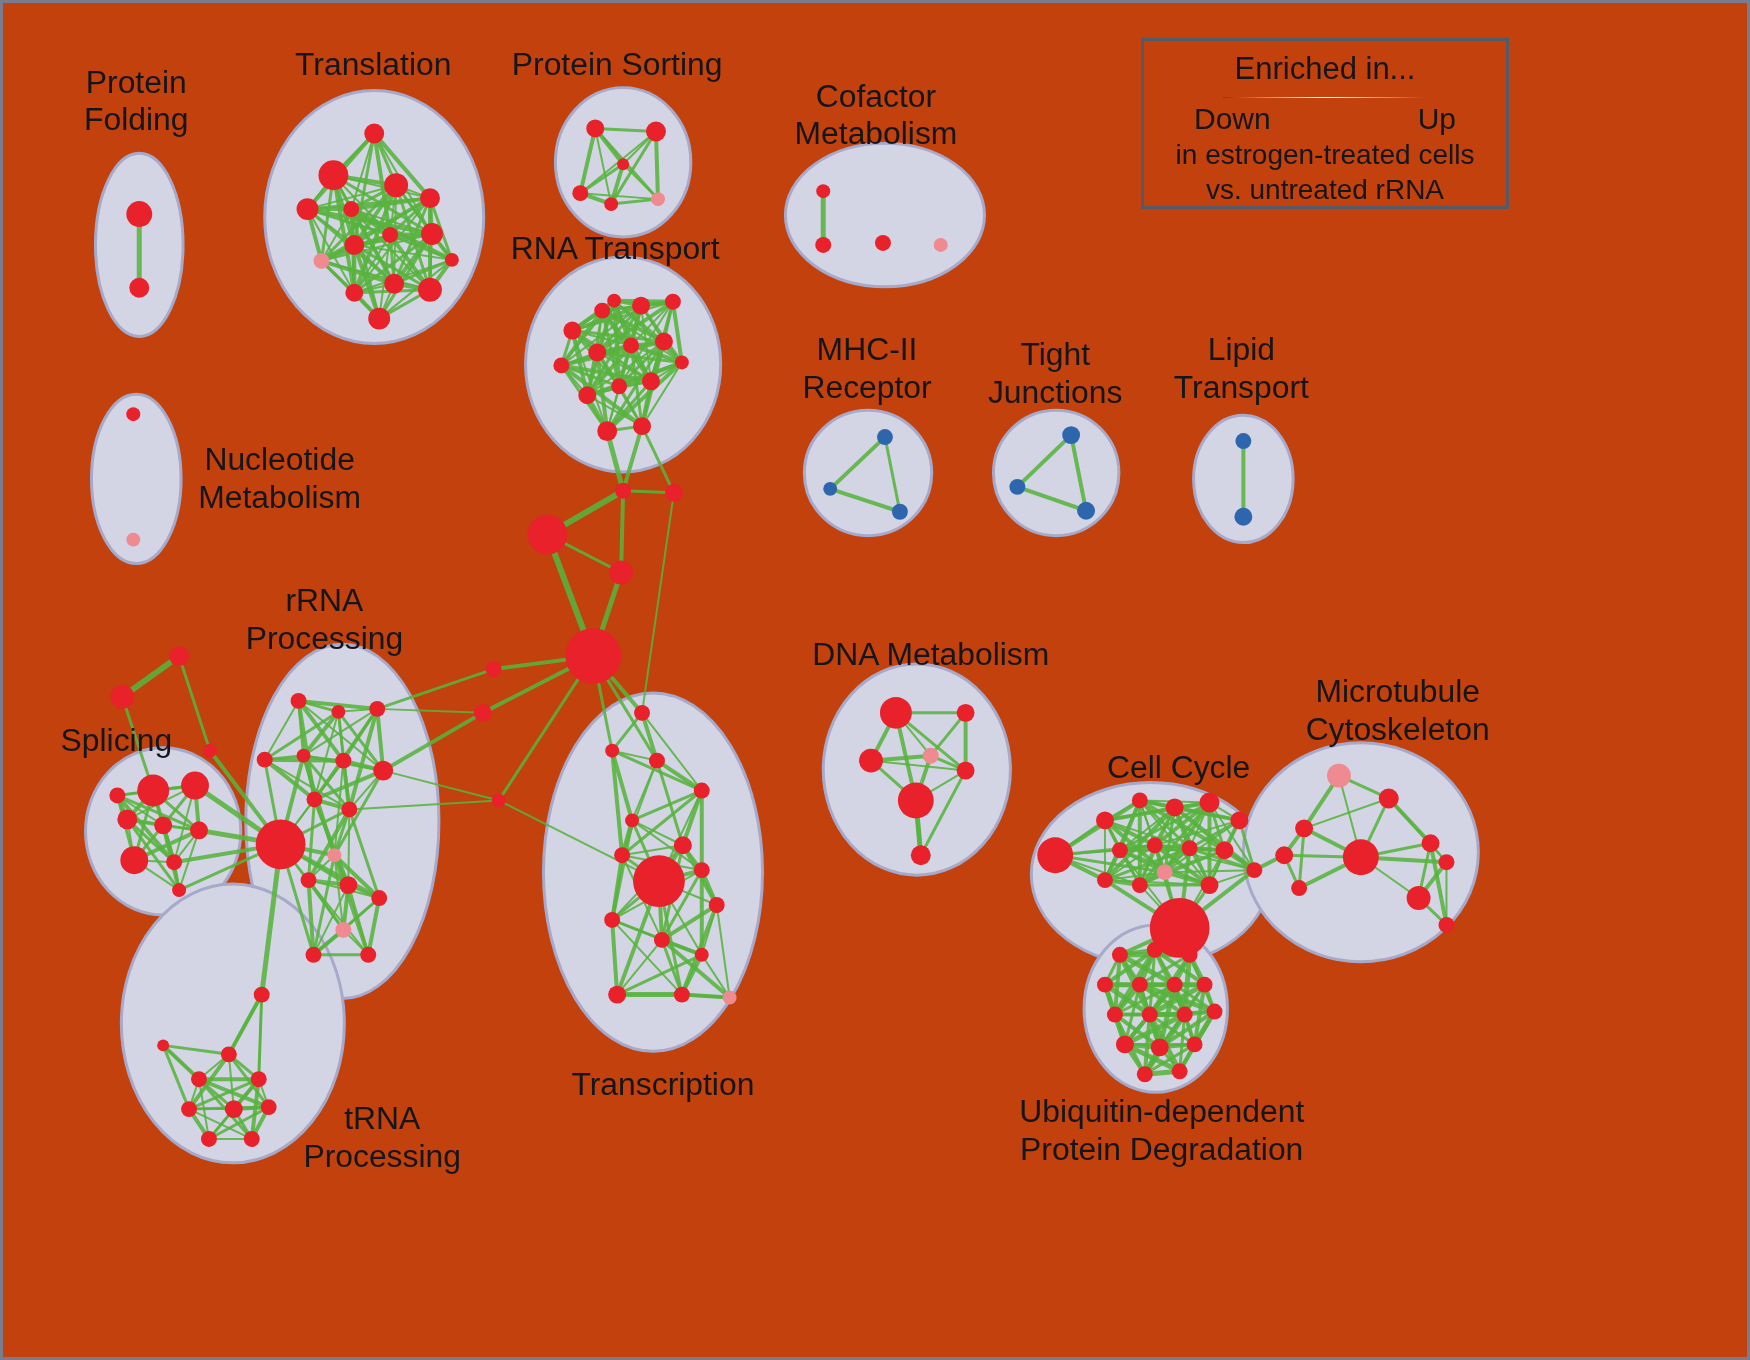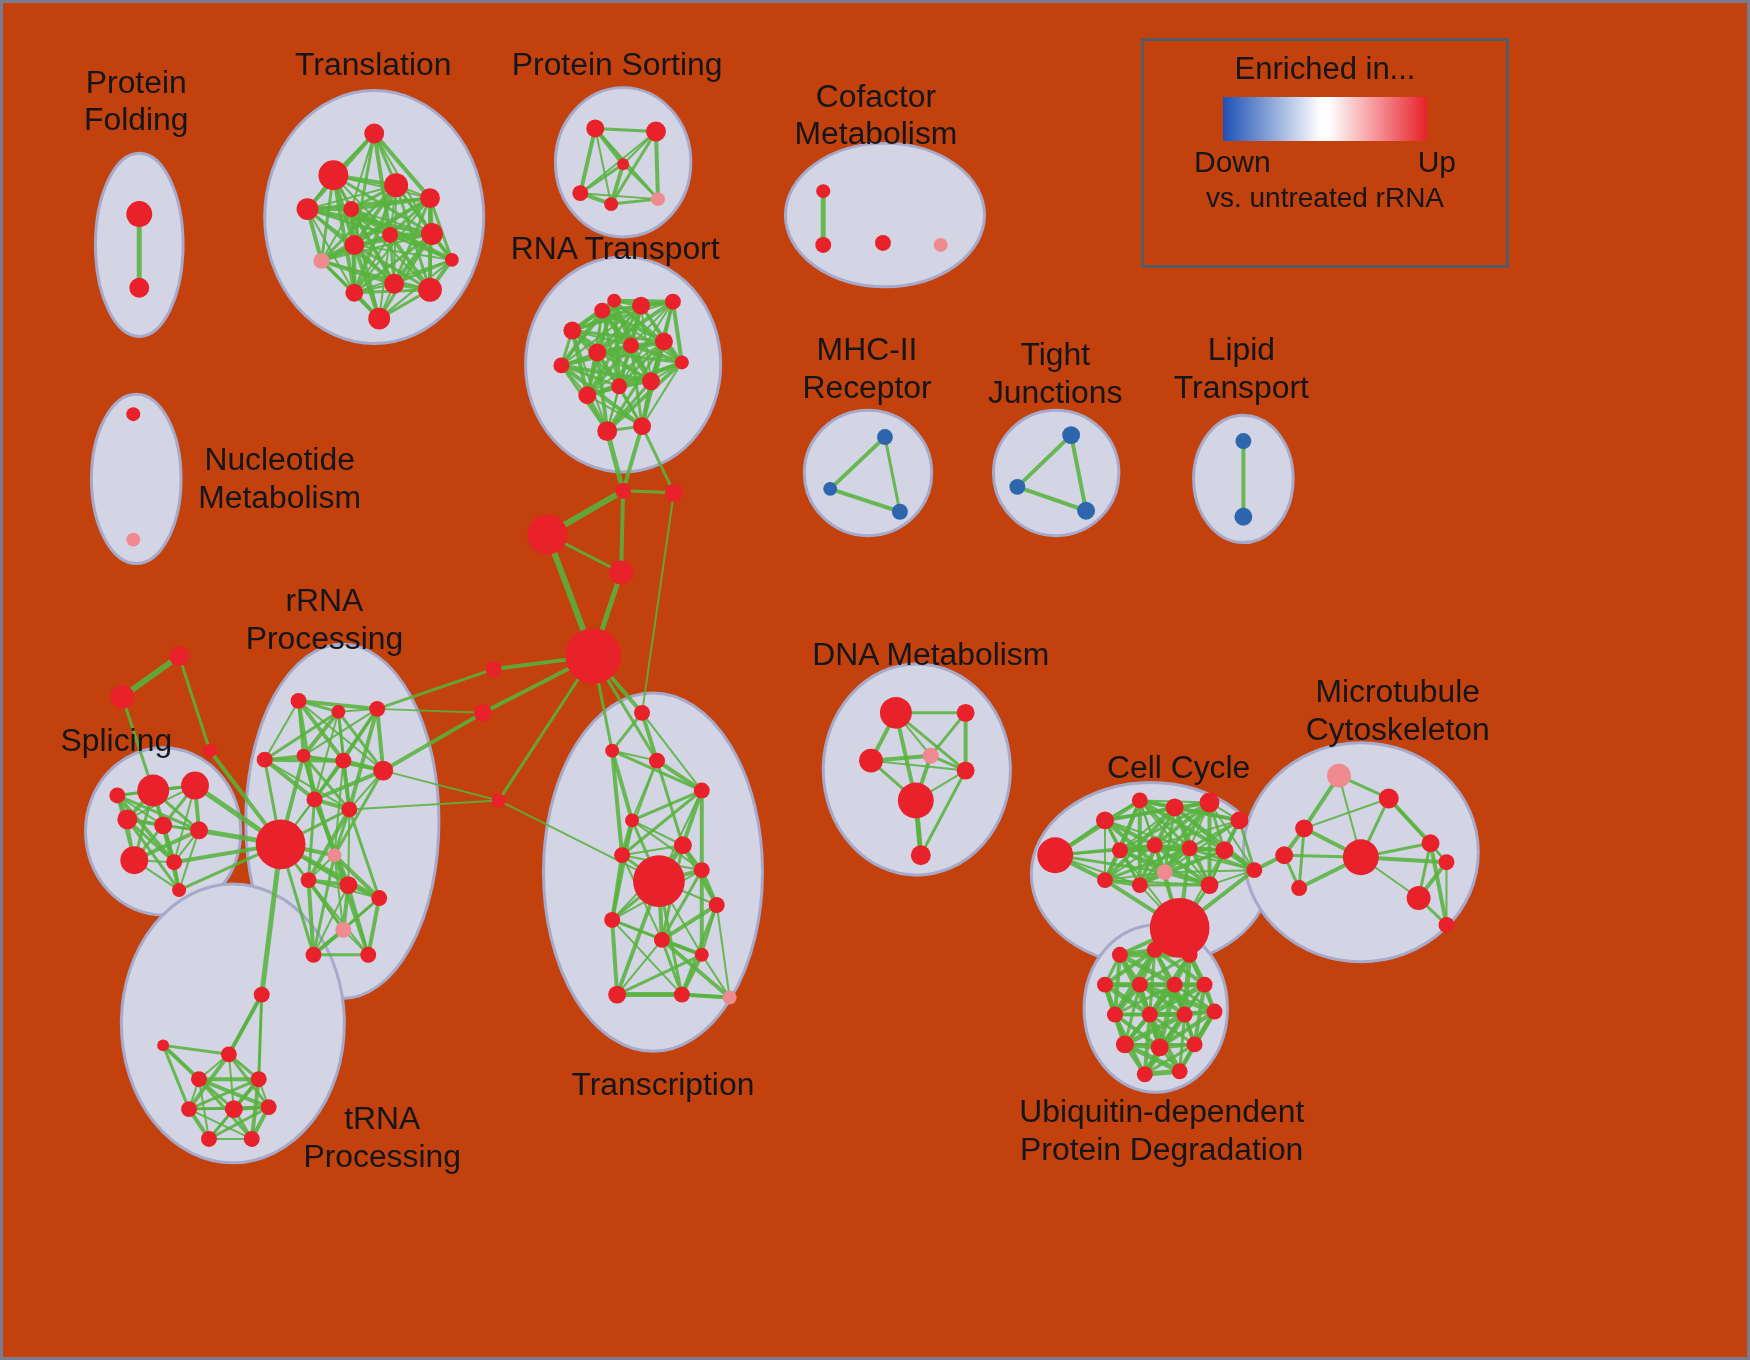--- a/index.html
+++ b/index.html
@@ -8,21 +8,21 @@
     width:1750px;height:1360px;
     background:#c2410c;
     border:3px solid #787c8c;
     box-sizing:border-box;
     overflow:hidden;
     font-family:"Liberation Sans", sans-serif;
   }
   svg.net{position:absolute;left:0;top:0;width:100%;height:100%;}
   .clabel{font-family:"Liberation Sans", sans-serif;font-size:32px;fill:#15161b;}
   .legend{
-    position:absolute;left:1138px;top:35px;width:368px;height:230px;
+    position:absolute;left:1138px;top:35px;width:368px;height:171px;
     border:3px solid #565a66;box-sizing:border-box;
     display:flex;flex-direction:column;align-items:center;
     color:#15161b;
   }
   .legend-title{font-size:31px;margin-top:10px;}
   .legend-bar{width:204px;height:44px;margin-top:10px;}
   .legend-row{
     width:262px;display:flex;justify-content:space-between;
     font-size:30px;margin-top:4px;
   }
@@ -895,16 +895,17 @@
       </g>
     </svg>
 
   <div class="legend">
     <div class="legend-title">Enriched in...</div>
     <div class="legend-bar" style="background: linear-gradient(90deg, rgb(29, 80, 180) 0%, rgb(255, 255, 255) 48%, rgb(255, 255, 255) 52%, rgb(232, 33, 42) 100%);"></div>
     <div class="legend-row">
       <span>Down</span>
       <span>Up</span>
     </div>
+    <div class="legend-sub">in estrogen-treated cells</div>
     <div class="legend-sub">vs. untreated rRNA</div>
   </div>
 
 </div>
 
 </body></html>

